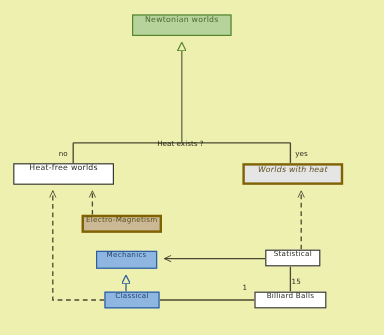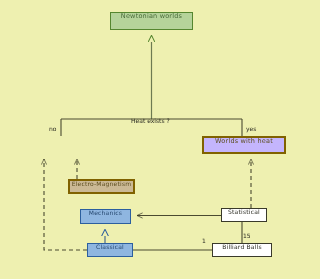--- a/index.html
+++ b/index.html
@@ -53,23 +53,24 @@
     height: 18px;
     background: #ffffff;
     border: 1px solid #3a3a2a;
     color: #2b2b22;
   }
   .node-worldsheat {
     left: 202px;
     top: 136px;
     width: 84px;
     height: 18px;
-    background: #c4b5fd;
+    background: #e5e5e5;
     border: 2.5px solid #806200;
     color: #5d4e20;
+    font-style: italic;
   }
   .node-electro {
     left: 68px;
     top: 179px;
     width: 67px;
     height: 15px;
     background: #cbb995;
     border: 2px solid #806200;
     color: #5d4e20;
     font-size: 6px;
@@ -181,20 +182,23 @@
 
     <g>
       <path d="M 242 243 L 242 222" stroke="#4a4a30" stroke-width="1.1" fill="none"></path>
     </g>
   </svg>
 
   <div class="node node-newtonian">
     <span>Newtonian worlds</span>
   </div>
 
+  <div class="node node-heatfree">
+    <span>Heat-free worlds</span>
+  </div>
 
   <div class="node node-worldsheat">
     <span>Worlds with heat</span>
   </div>
 
   <div class="node node-electro">
     <span>Electro-Magnetism</span>
   </div>
 
   <div class="node node-mechanics">

